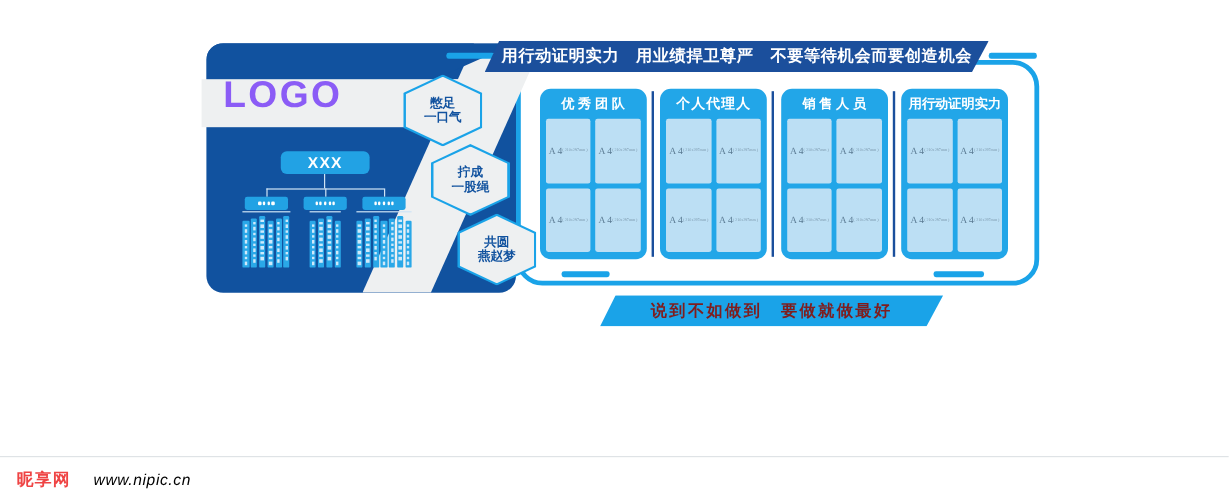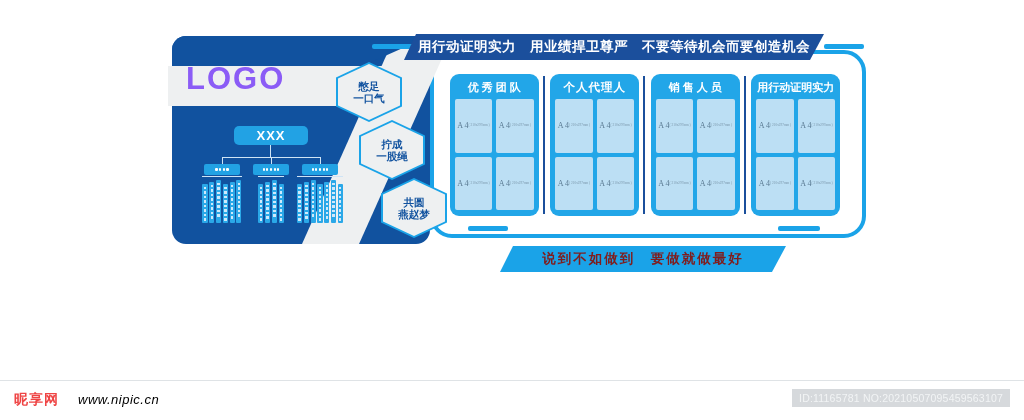--- a/index.html
+++ b/index.html
@@ -496,15 +496,14 @@
       </div>
 
     <div class="banner-bot-lead"></div>
     <div class="banner-bot">说到不如做到　要做就做最好</div>
     <div class="banner-bot-tail"></div>
   </div>
 
   <div class="wm">
     <div class="wm-logo">昵享网</div>
     <div class="wm-url">www.nipic.cn</div>
-    <div class="wm-id">ID:11165781 NO:20210507095459563107</div>
   </div>
 </div>
 
 </body></html>

